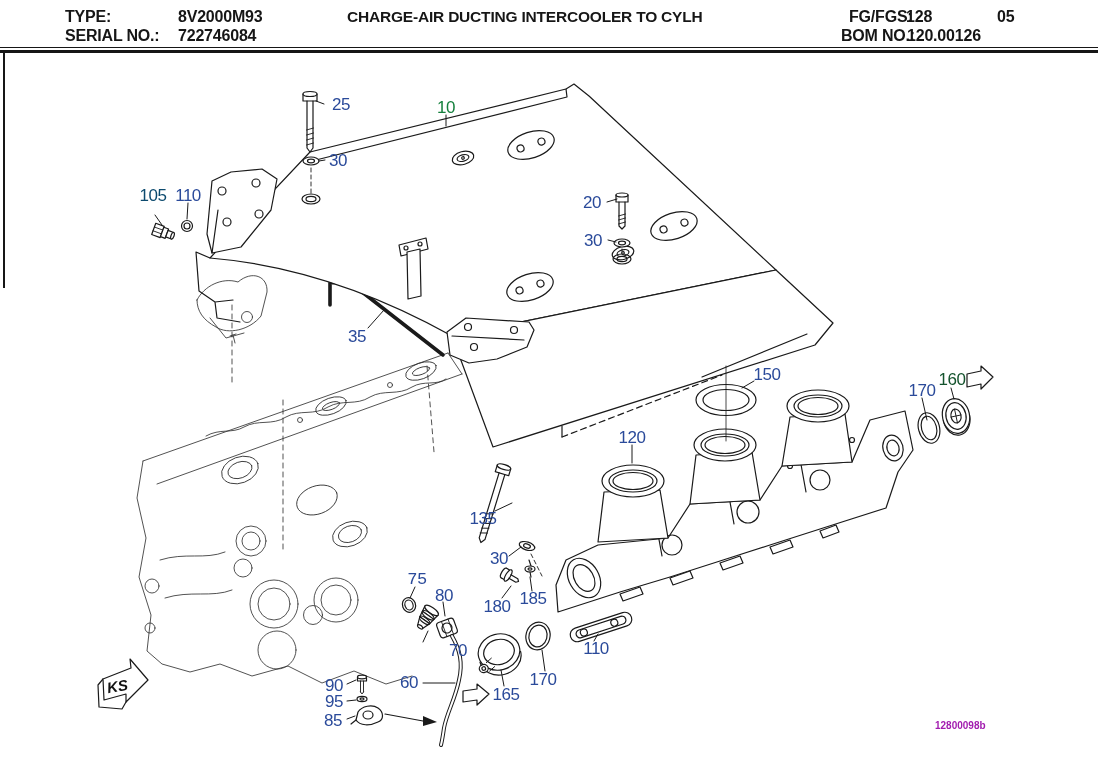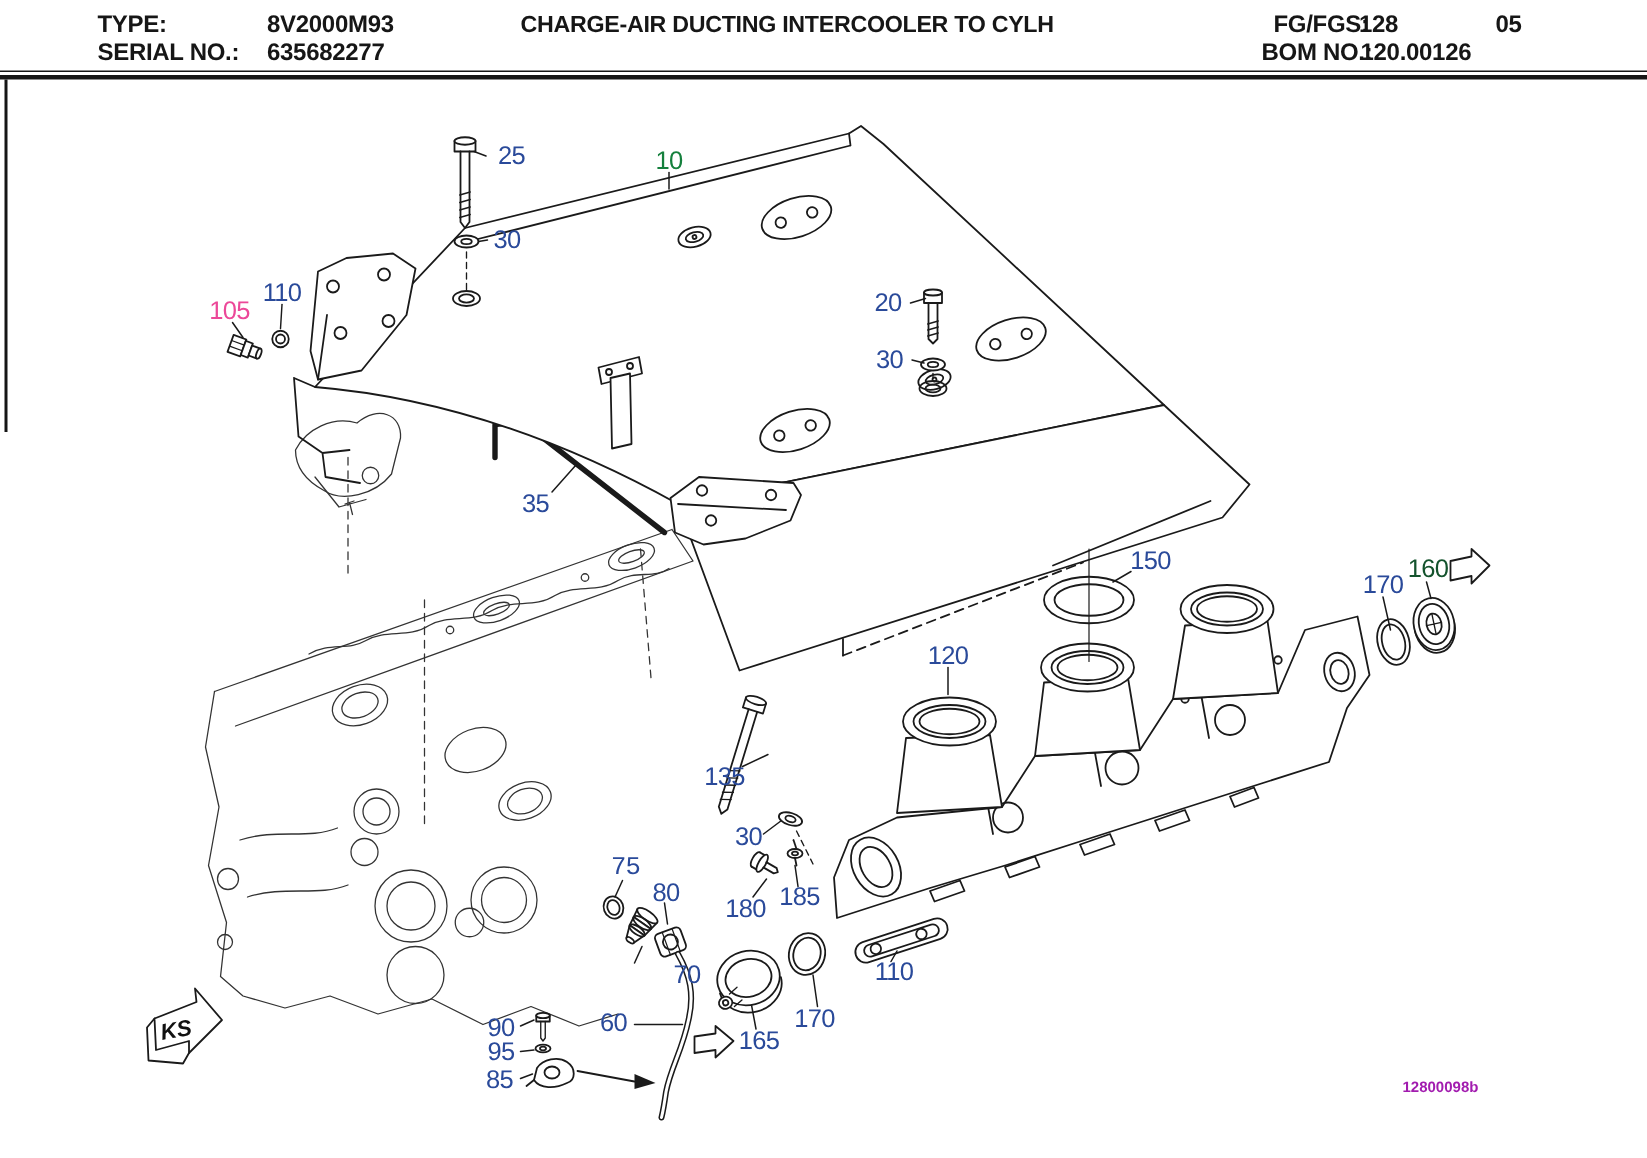--- a/index.html
+++ b/index.html
@@ -18,21 +18,21 @@
   svg *{vector-effect:none;}
 </style>
 </head>
 <body>
 
 <div class="page">
 
   <div class="hdr-text" style="left:65px;top:8px;">TYPE:</div>
   <div class="hdr-text" style="left:178px;top:8px;">8V2000M93</div>
   <div class="hdr-text" style="left:65px;top:27px;">SERIAL NO.:</div>
-  <div class="hdr-text" style="left:178px;top:27px;">635682277</div>
+  <div class="hdr-text" style="left:178px;top:27px;">722746084</div>
   <div class="hdr-text" style="left:347px;top:8px;font-size:15.5px;">CHARGE-AIR DUCTING INTERCOOLER TO CYLH</div>
   <div class="hdr-text" style="left:849px;top:8px;">FG/FGS:</div>
   <div class="hdr-text" style="left:906px;top:8px;">128</div>
   <div class="hdr-text" style="left:967px;top:8px;margin-left:30px;">05</div>
   <div class="hdr-text" style="left:841px;top:27px;">BOM NO.:</div>
   <div class="hdr-text" style="left:907px;top:27px;">120.00126</div>
   <div class="rule-thin"></div>
   <div class="rule-thick"></div>
   <div class="edge-left"></div>
 
@@ -363,21 +363,21 @@
         <text x="107" y="692" transform="rotate(-10 115 687)" fill="#111" stroke="none" style="font:italic bold 15px 'Liberation Sans',sans-serif">KS</text>
       </g>
     </g>
   </svg>
 
   <div id="callouts">
       <div class="callout" style="left: 341px; top: 104px; color: rgb(42, 74, 154);">25</div>
       <div class="callout" style="left: 338px; top: 160px; color: rgb(42, 74, 154);">30</div>
       <div class="callout" style="left: 446px; top: 107px; color: #15803d;">10</div>
       <div class="callout" style="left: 188px; top: 195px; color: rgb(42, 74, 154);">110</div>
-      <div class="callout" style="left: 153px; top: 207px; color: #ec4899;">105</div>
+      <div class="callout" style="left: 153px; top: 195px; color: #0c4a6e;">105</div>
       <div class="callout" style="left: 592px; top: 202px; color: rgb(42, 74, 154);">20</div>
       <div class="callout" style="left: 593px; top: 240px; color: rgb(42, 74, 154);">30</div>
       <div class="callout" style="left: 357px; top: 336px; color: rgb(42, 74, 154);">35</div>
       <div class="callout" style="left: 767px; top: 374px; color: rgb(42, 74, 154);">150</div>
       <div class="callout" style="left: 922px; top: 390px; color: rgb(42, 74, 154);">170</div>
       <div class="callout" style="left: 952px; top: 379px; color: #14532d;">160</div>
       <div class="callout" style="left: 632px; top: 437px; color: rgb(42, 74, 154);">120</div>
       <div class="callout" style="left: 483px; top: 518px; color: rgb(42, 74, 154);">135</div>
       <div class="callout" style="left: 499px; top: 558px; color: rgb(42, 74, 154);">30</div>
       <div class="callout" style="left: 497px; top: 606px; color: rgb(42, 74, 154);">180</div>

